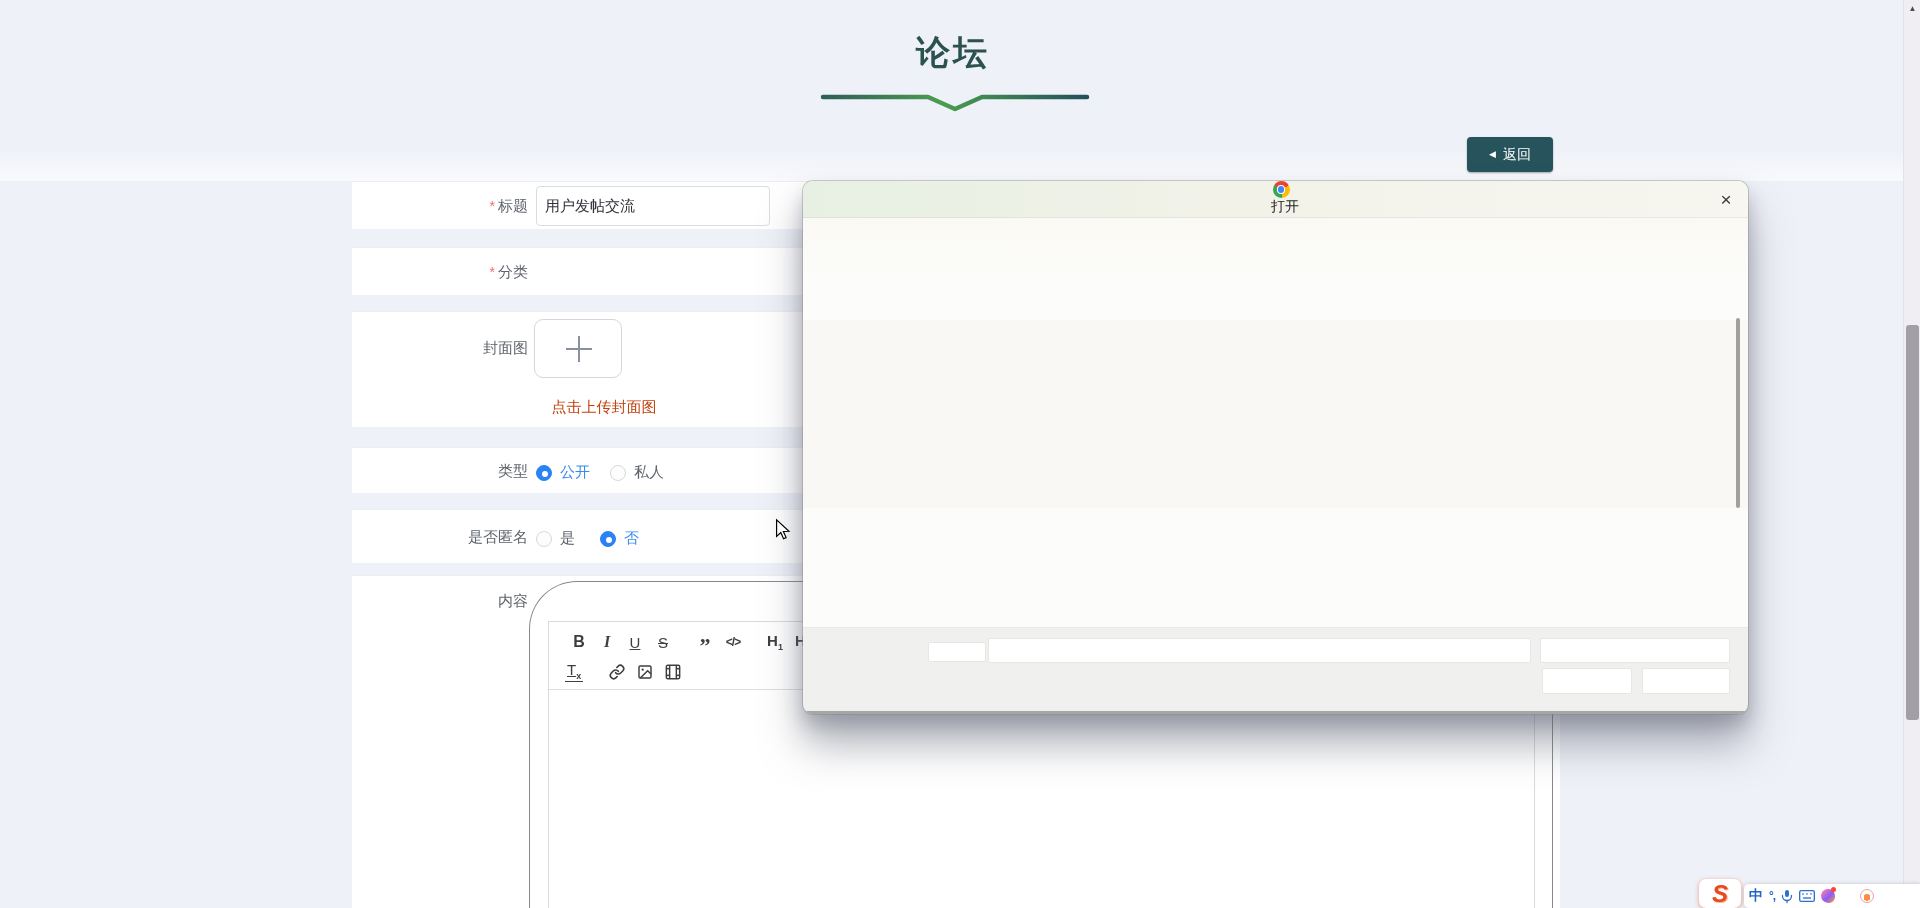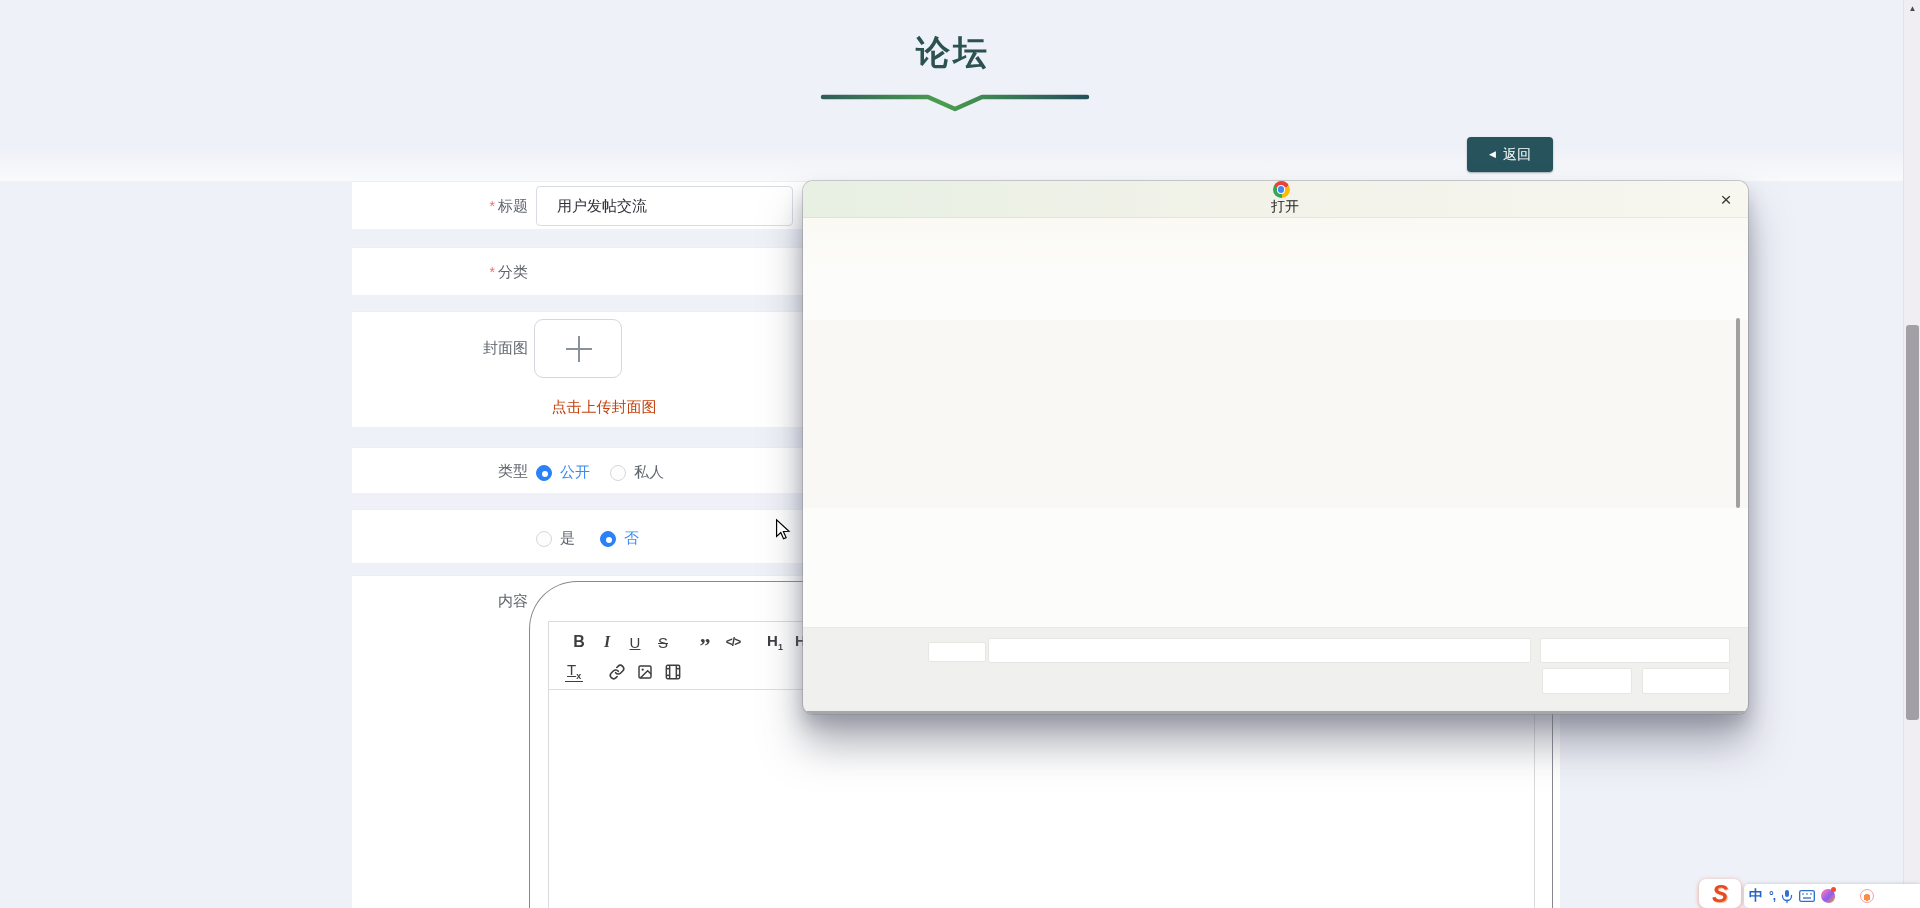--- a/index.html
+++ b/index.html
@@ -18,21 +18,21 @@
   .band { left:352px; width:1208px; background:#ffffff; border-top:1px solid #eceef3; }
   .b1 { top:181px; height:48px; }
   .b2 { top:247px; height:48px; }
   .b3 { top:311px; height:116px; }
   .b4 { top:447px; height:46px; }
   .b5 { top:509px; height:54px; }
   .b6 { top:575px; height:333px; }
   .flabel { position:absolute; left:0; width:176px; text-align:right; font-size:15px; color:#5f646c; }
   .req { color:#f56c6c; margin-right:3px; font-size:14px; }
   .vcenter { display:flex; align-items:center; justify-content:flex-end; height:100%; }
-  .ipt { position:absolute; left:184px; top:4px; width:257px; height:40px; border:1px solid #d9dce3; border-radius:4px; background:#fff; font-size:15px; color:#2f3238; padding:0 20px; outline:none; font-family:inherit; }
+  .ipt { position:absolute; left:184px; top:4px; width:234px; height:40px; border:1px solid #d9dce3; border-radius:4px; background:#fff; font-size:15px; color:#2f3238; padding:0 8px; outline:none; font-family:inherit; }
   .select { position:absolute; left:184px; top:4px; width:213px; height:40px; border:1px solid #d9dce3; border-radius:4px; background:#fff; font-size:15px; color:#2f3238; display:flex; align-items:center; padding:0 12px; cursor:pointer; }
   .chev { position:absolute; right:13px; top:16px; width:8px; height:8px; border-right:1.5px solid #bfc3cb; border-bottom:1.5px solid #bfc3cb; transform:rotate(45deg); }
   .upload-box { position:absolute; left:182px; top:7px; width:88px; height:59px; background:#fff; border:1px solid #d4d7de; border-radius:9px; cursor:pointer; }
   .plus-h { position:absolute; left:31px; top:28px; width:26px; height:2px; background:#8b919b; }
   .plus-v { position:absolute; left:43px; top:16px; width:2px; height:26px; background:#8b919b; }
   .upload-hint { position:absolute; left:192px; top:86px; width:120px; text-align:center; font-size:15px; color:#c2410c; }
   .radio-group { position:absolute; display:flex; align-items:center; gap:8px; cursor:pointer; }
   .radio { width:16px; height:16px; border-radius:50%; border:1px solid #d4d7dd; background:#fdfdfd; position:relative; flex:none; }
   .radio-label { font-size:15px; color:#5f646c; }
   .radio-group.selected .radio { background:#2b82f6; border-color:#2b82f6; }
@@ -154,20 +154,23 @@
     <span class="radio"></span>
     <span class="radio-label">公开</span>
   </div>
   <div class="radio-group" style="left:258px; top:15px;">
     <span class="radio"></span>
     <span class="radio-label">私人</span>
   </div>
 </div>
 
 <div class="abs band b5">
+  <div class="flabel vcenter" style="height:54px;">
+    <span>是否匿名</span>
+  </div>
   <div class="radio-group" style="left:184px; top:19px;">
     <span class="radio"></span>
     <span class="radio-label">是</span>
   </div>
   <div class="radio-group selected" style="left:248px; top:19px;">
     <span class="radio"></span>
     <span class="radio-label">否</span>
   </div>
 </div>
 

